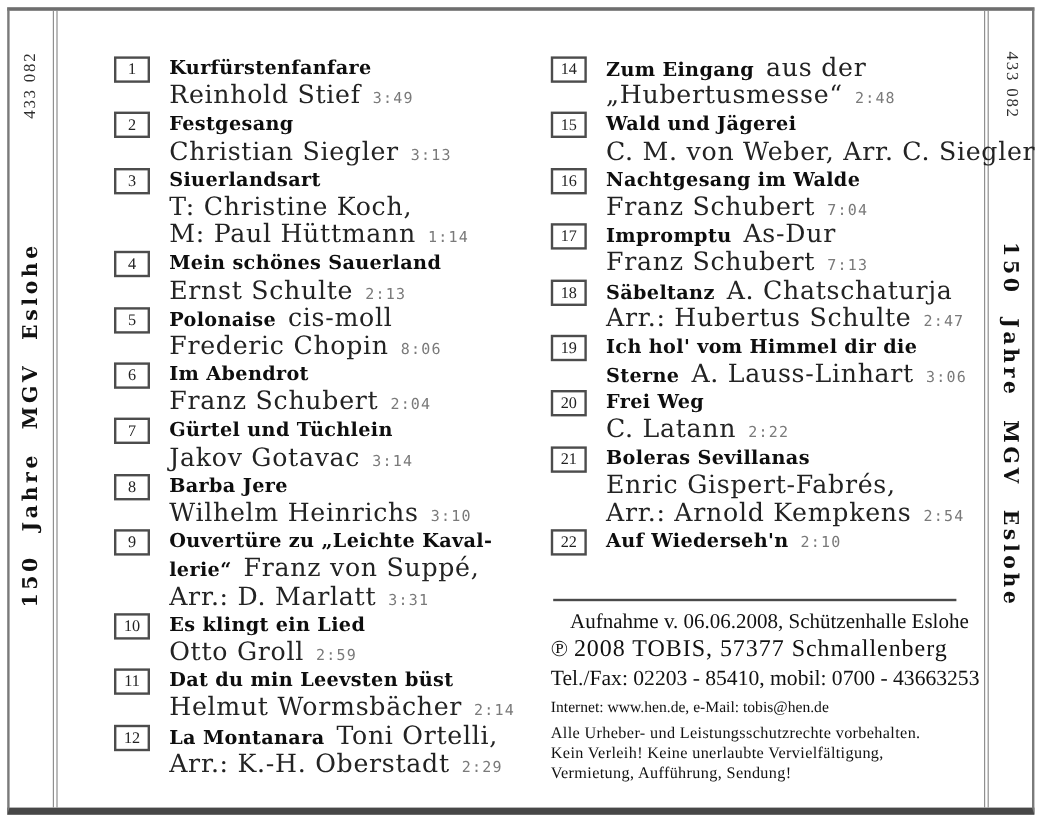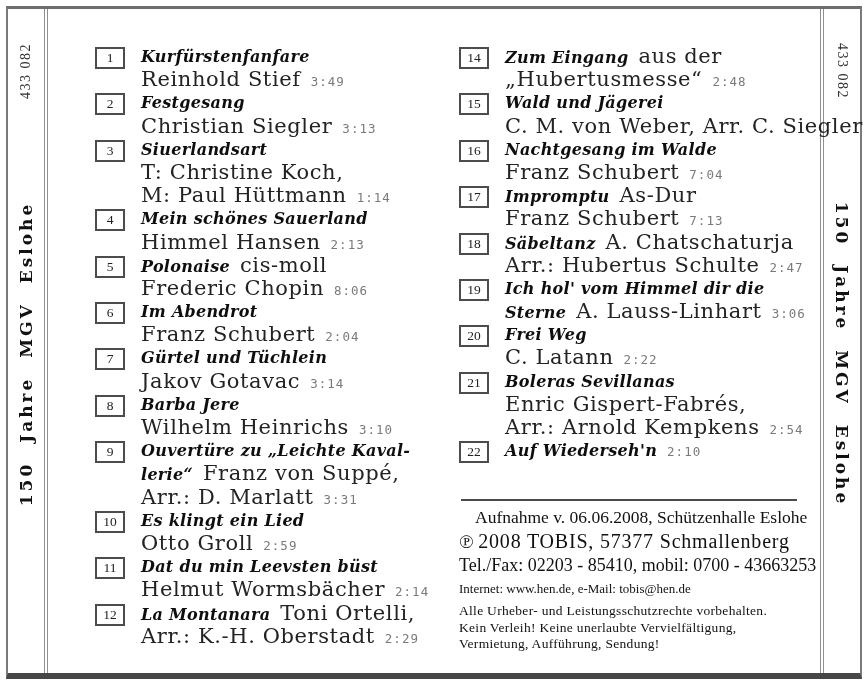--- a/index.html
+++ b/index.html
@@ -44,21 +44,21 @@
   .num-col{width:46px;flex:0 0 46px;}
   .num-box{
     display:inline-block;width:26px;height:18px;line-height:18px;margin-top:2px;
     border:2px solid #4c4c4c;text-align:center;
     font-family:"Liberation Serif",serif;font-size:13.5px;color:#222;
   }
   .track-lines{flex:1 1 auto;}
   .line{white-space:nowrap;height:23.2px;line-height:23.2px;}
   .seg{display:inline;}
   .seg + .seg{margin-left:10px;}
-  .seg-b{font-family:"DejaVu Serif",serif;font-weight:700;font-size:16px;color:#0e0e0e;letter-spacing:0.3px;font-style:italic;}
+  .seg-b{font-family:"DejaVu Serif",serif;font-weight:700;font-size:16px;color:#0e0e0e;letter-spacing:0.3px;}
   .seg-r{font-family:"DejaVu Serif",serif;font-size:21px;color:#232323;letter-spacing:0.6px;}
   .seg-t{font-family:"DejaVu Sans Mono",monospace;font-size:12.5px;color:#7a7a7a;letter-spacing:1px;}
 
   
   .footer-divider{position:absolute;left:461px;top:499px;width:336px;border-top:2px solid #4a4a4a;}
   .footer{position:absolute;left:459px;top:506px;width:372px;font-family:"Liberation Serif",serif;color:#111;}
   .f-line1{font-size:17.5px;line-height:23px;margin-left:16px;}
   .f-line2{font-size:20px;line-height:25px;letter-spacing:0.8px;}
   .f-line2 .p-sym{font-size:19px;margin-right:4px;}
   .f-line3{font-size:18px;line-height:23px;}
@@ -102,21 +102,21 @@
         <div class="track-lines">
           <div class="line"><span class="seg seg-b">Siuerlandsart</span></div>
           <div class="line"><span class="seg seg-r">T: Christine Koch,</span></div>
           <div class="line"><span class="seg seg-r">M: Paul Hüttmann</span><span class="seg seg-t">1:14</span></div>
         </div>
       </div>
       <div class="track">
         <div class="num-col"><span class="num-box">4</span></div>
         <div class="track-lines">
           <div class="line"><span class="seg seg-b">Mein schönes Sauerland</span></div>
-          <div class="line"><span class="seg seg-r">Himmel Hansen</span><span class="seg seg-t">2:13</span></div>
+          <div class="line"><span class="seg seg-r">Ernst Schulte</span><span class="seg seg-t">2:13</span></div>
         </div>
       </div>
       <div class="track">
         <div class="num-col"><span class="num-box">5</span></div>
         <div class="track-lines">
           <div class="line"><span class="seg seg-b">Polonaise</span><span class="seg seg-r">cis-moll</span></div>
           <div class="line"><span class="seg seg-r">Frederic Chopin</span><span class="seg seg-t">8:06</span></div>
         </div>
       </div>
       <div class="track">

